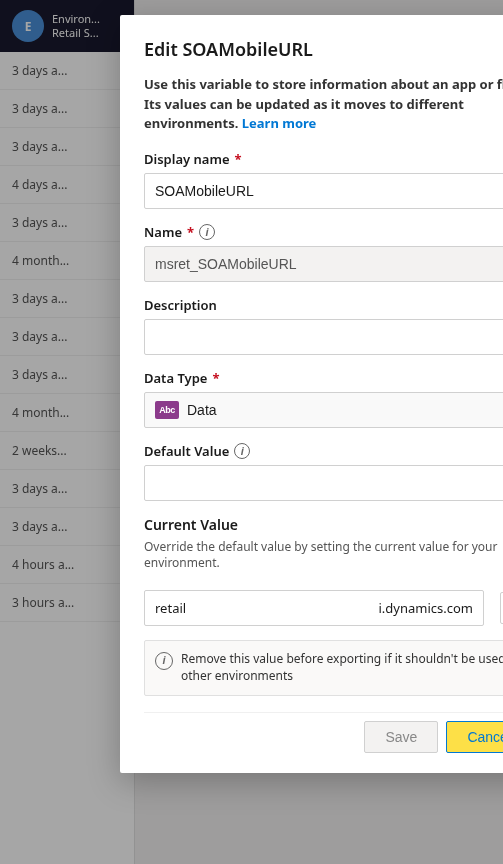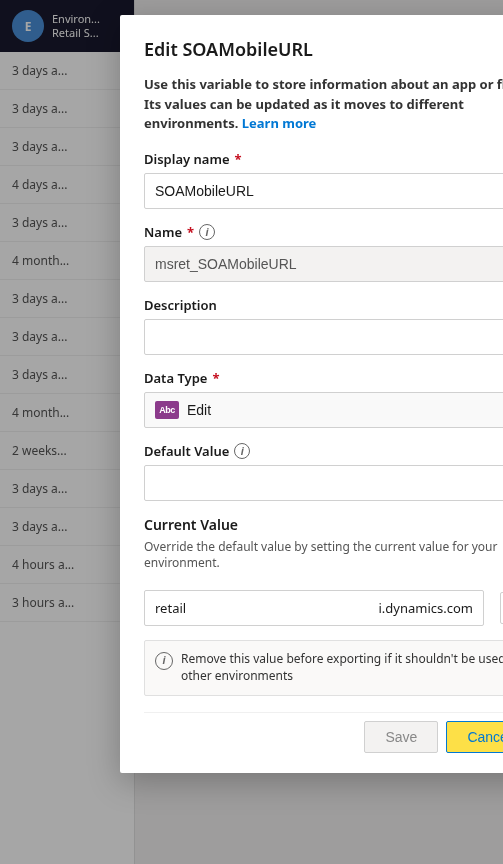--- a/index.html
+++ b/index.html
@@ -385,21 +385,21 @@
 
   <div class="field-group">
     <label class="field-label">
       <span>Data Type</span>
       <span class="required-star">*</span>
     </label>
     <div class="dropdown-wrapper">
       <button class="dropdown-btn">
         <div class="dropdown-left">
           <span class="type-icon">Abc</span>
-          <span>Edit</span>
+          <span>Data</span>
         </div>
         <span class="chevron-down">⌄</span>
       </button>
     </div>
   </div>
 
   <div class="field-group">
     <label class="field-label">
       <span>Default Value</span>
       <span class="info-icon">i</span>

